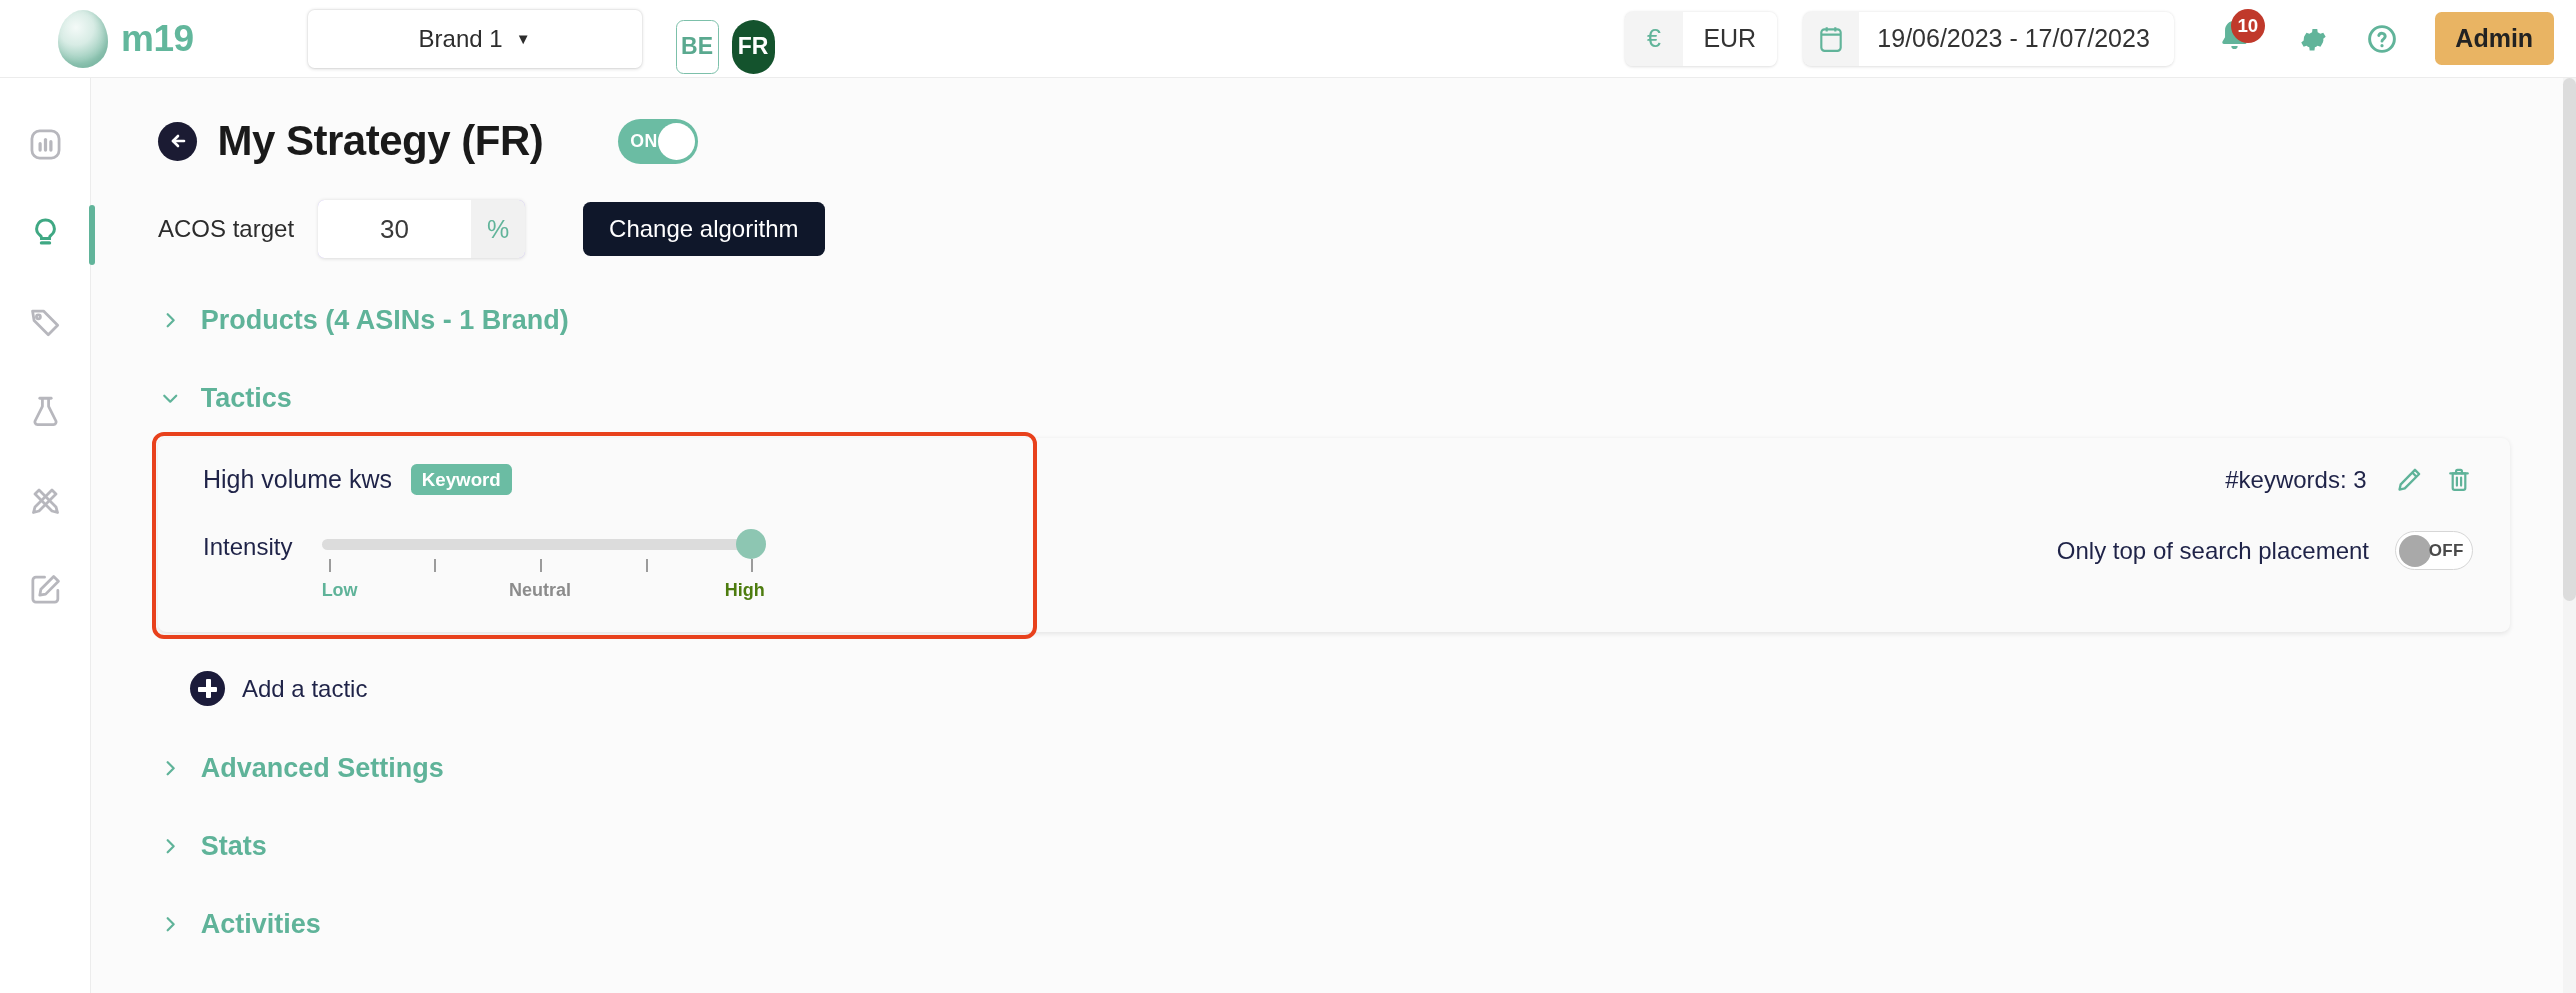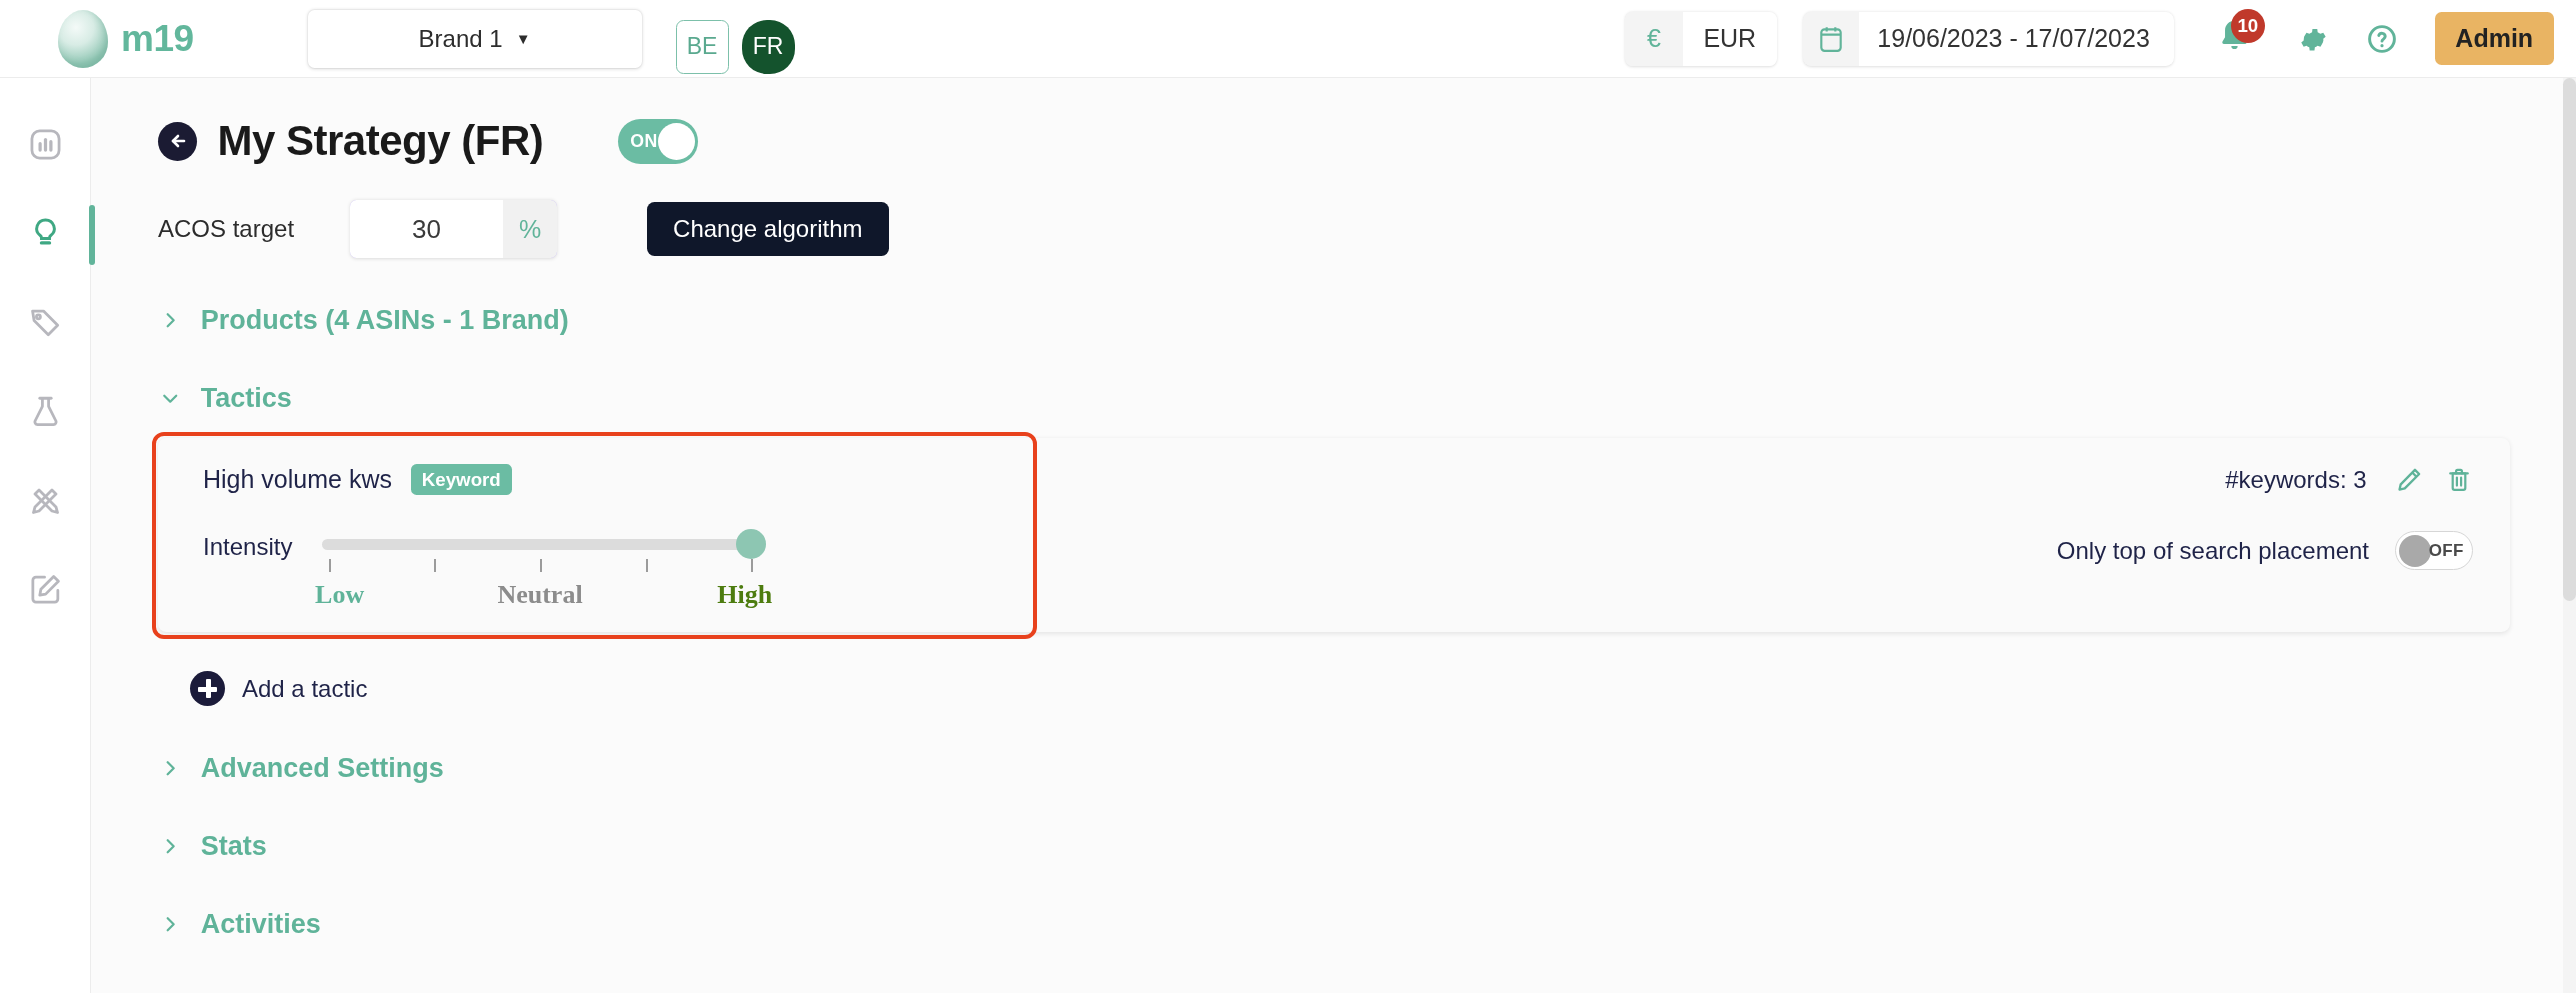--- a/index.html
+++ b/index.html
@@ -35,23 +35,23 @@
     width: 334px; height: 58px;
     background: #ffffff; border-radius: 6.5px;
     box-shadow: 0 0.9px 3.7px rgba(0,0,0,.16), 0 0 0 0.9px rgba(0,0,0,.03);
     display: flex; align-items: center; justify-content: center;
     font-size: 24px; color: #2d2d2d;
   }
   .brand-select .caret { margin-left: 13px; font-size: 15px; color: #2d2d2d; }
 
   .locale-group { margin-left: 34px; display: flex; align-items: center; gap: 13px; }
   .loc-btn {
-    width: 53px; height: 54px; border-radius: 7.5px;
+    width: 43px; height: 54px; border-radius: 7.5px;
     display: flex; align-items: center; justify-content: center;
-    font-size: 23px; font-weight: 400; margin-top: 16px;
+    font-size: 23px; font-weight: 700; margin-top: 16px;
   }
   .loc-btn.outline { background: #fff; border: 1.4px solid #7cc0aa; color: #5aa98f; }
   .loc-btn.filled  { background: #14532d; color: #ffffff; border-radius: 25px; }
 
   .topright { margin-left: auto; display: flex; align-items: center; padding-right: 22.4px; }
 
   .currency {
     display: flex; align-items: center; height: 54px;
     border-radius: 7.5px; overflow: hidden;
     box-shadow: 0 0.9px 2.8px rgba(0,0,0,.13);
@@ -128,21 +128,21 @@
     display: flex; align-items: center; justify-content: center; flex: none;
   }
   .page-title { margin-left: 20.5px; font-size: 42px; font-weight: 700; color: #1a1a1a; letter-spacing: -0.5px; }
   .on-toggle {
     margin-left: 75px; width: 80px; height: 45px; border-radius: 22.4px;
     background: #6bbca3; display: flex; align-items: center; position: relative; flex: none;
   }
   .on-toggle .lbl { position: absolute; left: 12px; font-size: 17.7px; font-weight: 700; color: #ffffff; letter-spacing: 0.5px;}
   .on-toggle .knob { position: absolute; right: 3.7px; width: 37px; height: 37px; border-radius: 50%; background: #fff; }
 
-  .acos-row { display: flex; align-items: center; margin-top: 35px; gap: 32px; }
+  .acos-row { display: flex; align-items: center; margin-top: 35px; }
   .acos-label { font-size: 24px; color: #2c2c2c; }
   .acos-input {
     margin-left: 24px; display: flex; align-items: stretch; height: 58px;
     border-radius: 6.5px; overflow: hidden; box-shadow: 0 0.9px 3.7px rgba(0,0,0,.13);
     background: #c4b5fd;
   }
   .acos-input .val {
     width: 153px; background: #ffffff; display: flex; align-items: center; justify-content: center;
     font-size: 26px; color: #3a3a3a;
   }
@@ -201,21 +201,21 @@
 
   .slider-wrap { margin-left: 30px; width: 431px; position: relative; }
   .track { position: relative; height: 11.2px; background: #dcdcdc; border-radius: 5.6px; margin-top: 11.2px; }
   .thumb {
     position: absolute; right: -13px; top: -9.3px;
     width: 30px; height: 30px; border-radius: 50%; background: #8dc6b2;
   }
   .ticks { position: relative; height: 15px; margin-top: 9.3px; }
   .ticks i { position: absolute; top: 0; width: 1.9px; height: 13px; background: #9b9b9b; }
   .tick-labels { position: relative; height: 32px; margin-top: 5.6px; }
-  .tick-labels span { position: absolute; top: 0; font-size: 26px; font-weight: 700; transform: translateX(-50%); white-space: nowrap; font-family: Liberation Serif, serif; }
+  .tick-labels span { position: absolute; top: 0; font-size: 18px; font-weight: 700; transform: translateX(-50%); white-space: nowrap; }
   .tl-low { color: #5fb399; }
   .tl-neutral { color: #8c8c8c; text-align: right; }
   .tl-high { color: #4d7c0f; }
 
   .card-bot-right { margin-left: auto; display: flex; align-items: center; padding-top: 3.7px; }
   .placement-label { font-size: 24px; color: #1f2348; }
   .off-toggle {
     margin-left: 26px; width: 78px; height: 39px; border-radius: 19.6px;
     background: #ffffff; border: 1.4px solid #d6d6d6;
     display: flex; align-items: center; position: relative; flex: none;

